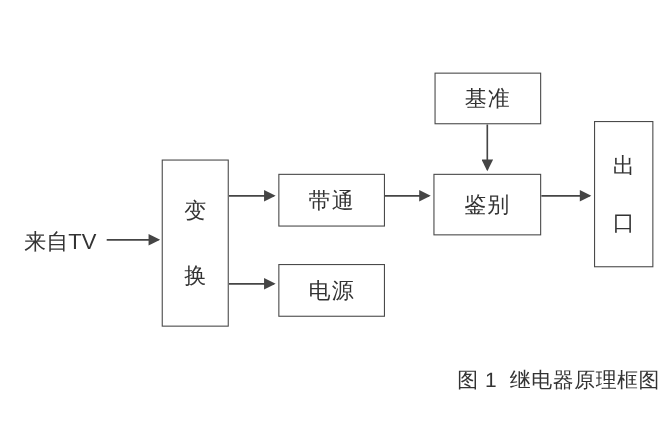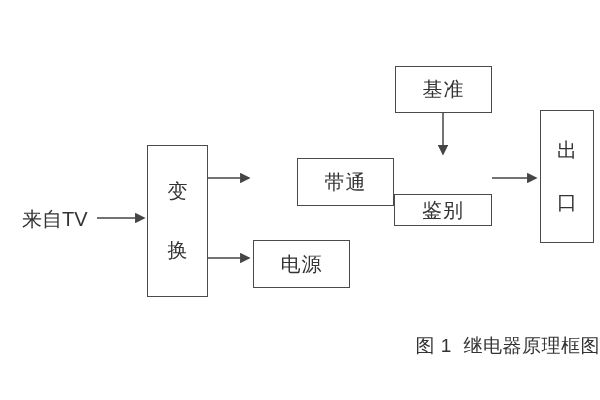--- a/index.html
+++ b/index.html
@@ -28,24 +28,24 @@
     color: #333333;
     font-size: 20px;
     letter-spacing: 1px;
   }
   .box.vertical {
     flex-direction: column;
     justify-content: space-evenly;
     letter-spacing: 0;
   }
   #box-transform     { left: 147px; top: 145px; width: 61px; height: 152px; }
-  #box-bandpass      { left: 253px; top: 158px; width: 97px; height: 48px; margin-left: 44px; }
+  #box-bandpass      { left: 253px; top: 158px; width: 97px; height: 48px; }
   #box-power         { left: 253px; top: 240px; width: 97px; height: 48px; }
   #box-reference     { left: 395px; top: 66px;  width: 97px; height: 47px; }
-  #box-discriminator { left: 394px; top: 158px; width: 98px; height: 32px; margin-top: 36px; }
+  #box-discriminator { left: 394px; top: 158px; width: 98px; height: 56px; }
   #box-outlet        { left: 540px; top: 110px; width: 54px; height: 133px; }
   .src-label {
     position: absolute;
     left: 22px;
     color: #333333;
     font-size: 20px;
     white-space: nowrap;
   }
   #src-line1 { top: 206px; text-align: right; }
   #src-line2 { top: 241px; }

